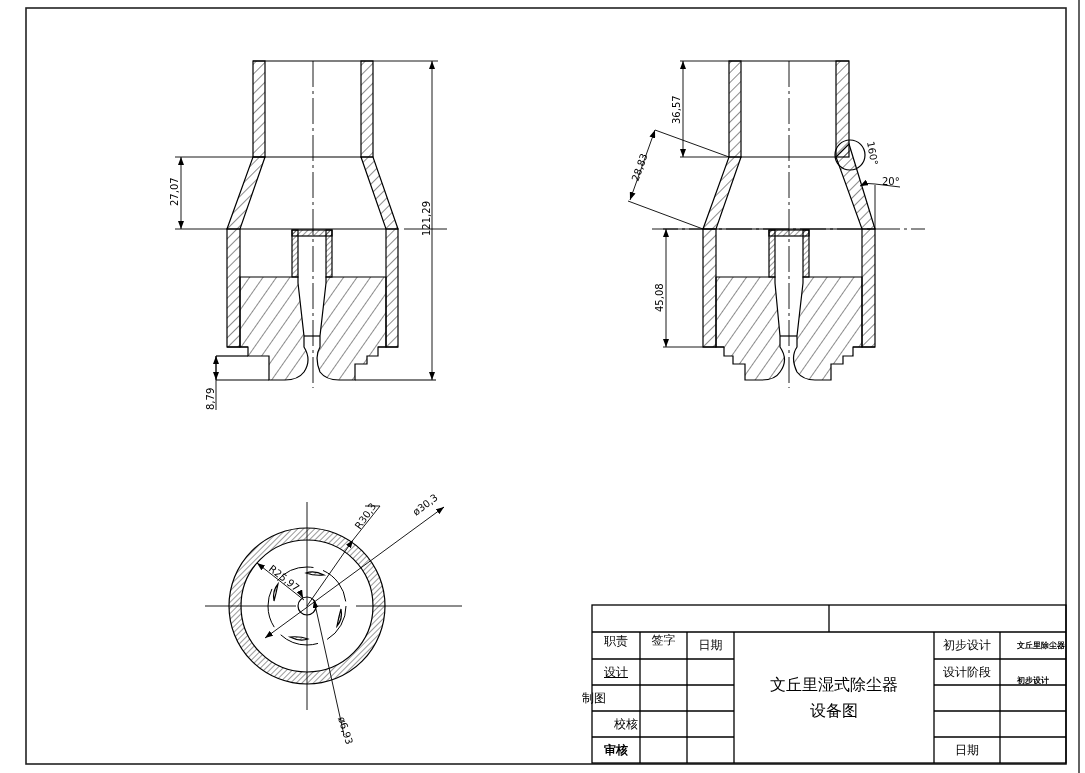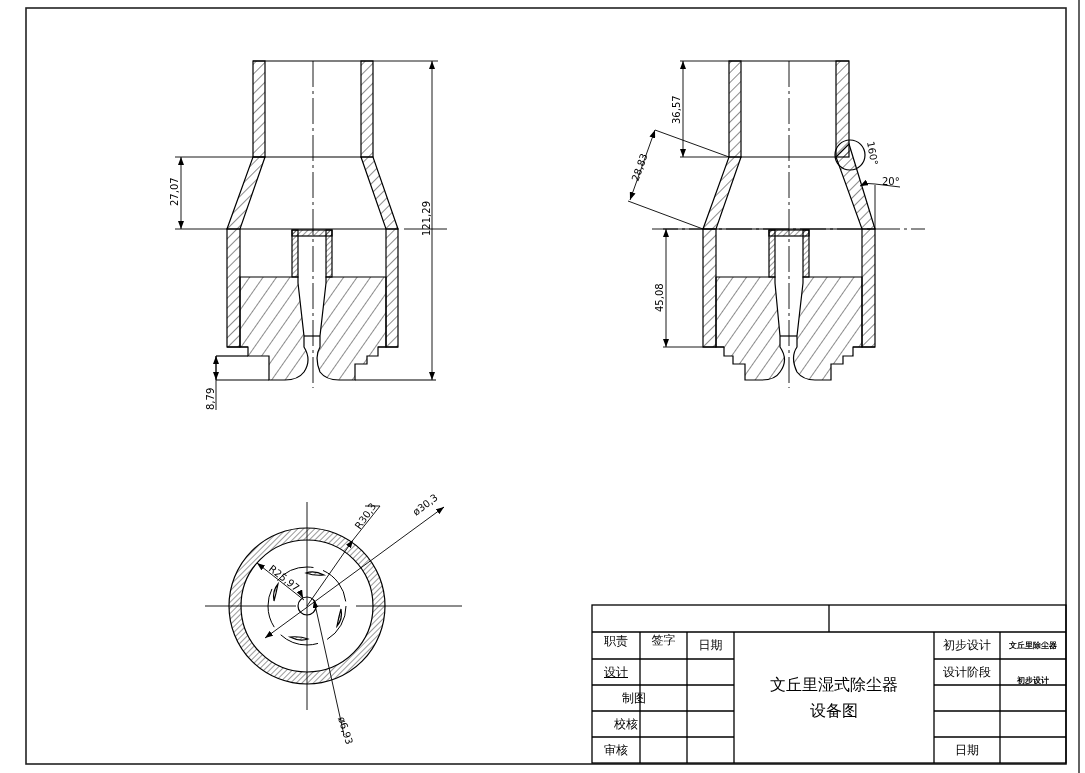--- a/index.html
+++ b/index.html
@@ -181,28 +181,28 @@
     <line x1="934" y1="737" x2="1066" y2="737"></line>
   </g>
 </svg>
 
 <div>
   <div class="tb tb-sm" style="left:592px;top:632px;width:48px;height:19px;border-radius:10px;">职责</div>
   <div class="tb tb-sm" style="left:640px;top:632px;width:47px;height:16px;">签字</div>
   <div class="tb tb-sm" style="left:687px;top:632px;width:47px;height:27px;">日期</div>
 
   <div class="tb tb-sm" style="left:592px;top:659px;width:48px;height:26px;text-decoration:underline;">设计</div>
-  <div class="tb tb-sm" style="left:600px;top:685px;width:68px;height:26px;">制图</div>
+  <div class="tb tb-sm" style="left:560px;top:685px;width:68px;height:26px;">制图</div>
   <div class="tb tb-sm" style="left:592px;top:711px;width:68px;height:26px;">校核</div>
-  <div class="tb tb-sm" style="left:592px;top:737px;width:48px;height:26px;">审核</div>
+  <div class="tb tb-sm" style="left:592px;top:737px;width:48px;height:26px;font-weight:bold;">审核</div>
 
   <div class="tb tb-lg" style="left:734px;top:632px;width:200px;height:131px;">
     <span>文丘里湿式除尘器</span>
     <span>设备图</span>
   </div>
 
   <div class="tb tb-sm" style="left:934px;top:632px;width:66px;height:27px;">初步设计</div>
   <div class="tb tb-sm" style="left:934px;top:659px;width:66px;height:26px;">设计阶段</div>
   <div class="tb tb-sm" style="left:934px;top:737px;width:66px;height:26px;">日期</div>
 
-  <div class="tb tb-xs" style="left:1000px;top:632px;width:66px;height:27px;">文丘里除尘器</div>
+  <div class="tb tb-xs" style="left:1000px;top:632px;width:66px;height:27px;padding-left:8px;">文丘里除尘器</div>
   <div class="tb tb-xs" style="left:1000px;top:659px;width:66px;height:42px;">初步设计</div>
 </div>
 
 </body></html>

